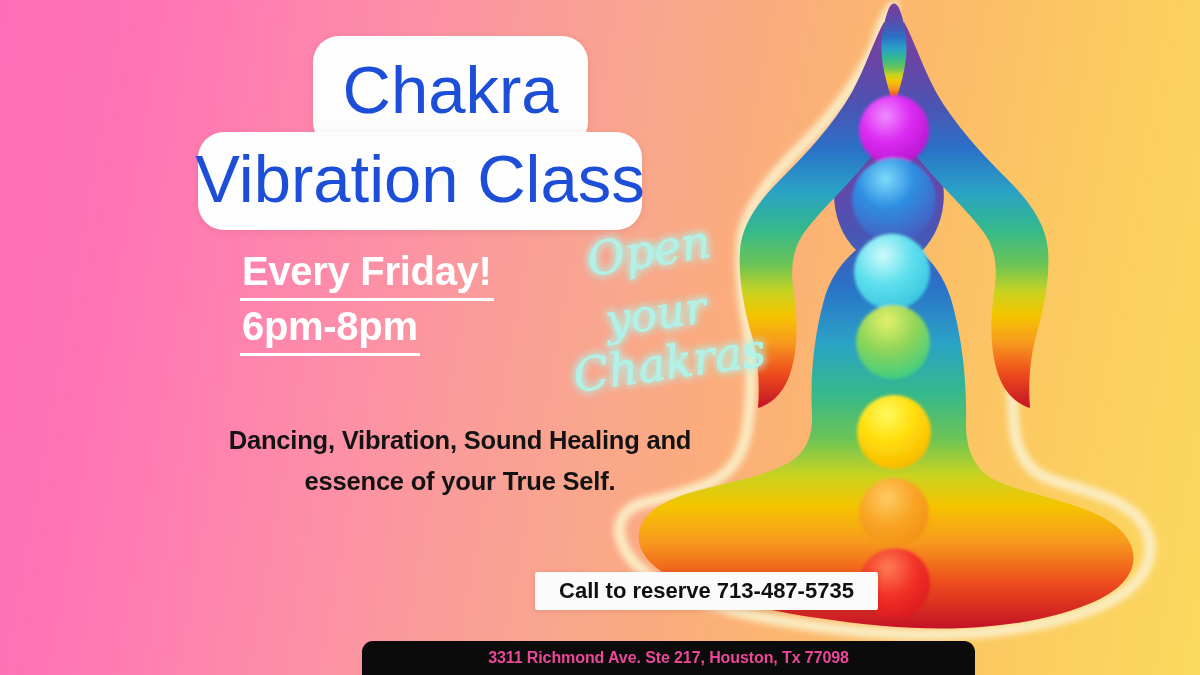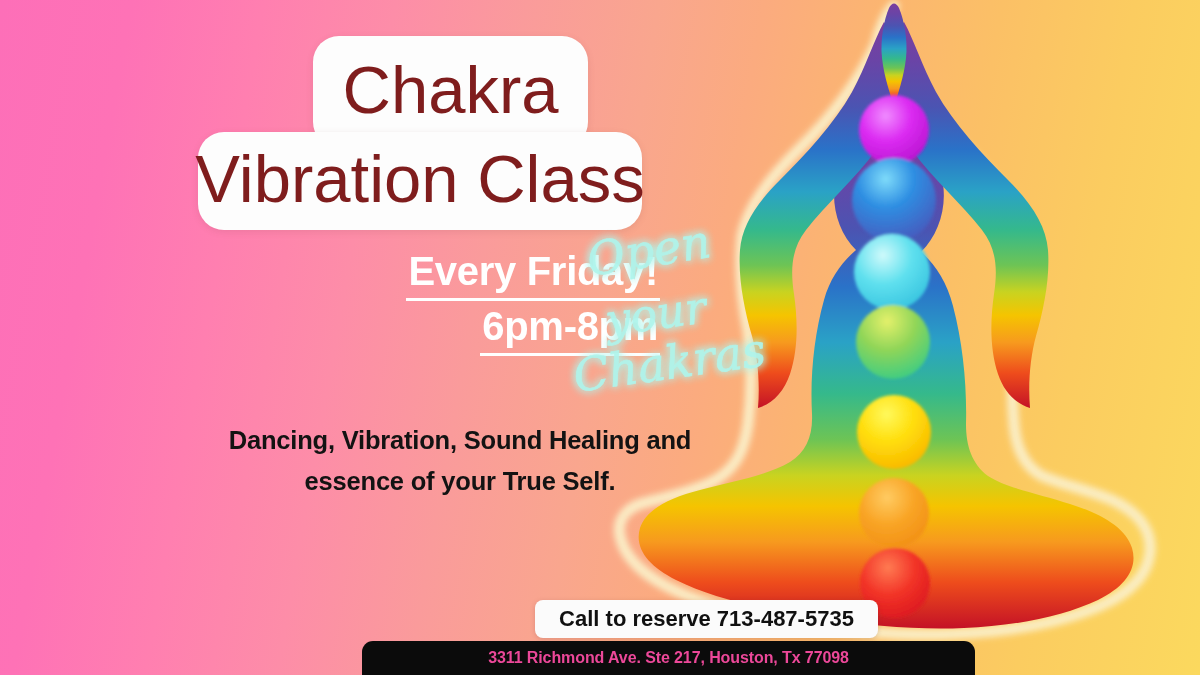--- a/index.html
+++ b/index.html
@@ -38,21 +38,21 @@
   #figure-svg { display: block; width: 1200px; height: 675px; }
 
   
   .title-wrap {
     position: absolute;
     left: 0; top: 0;
     width: 760px;
   }
   .title-box {
     background: #fdfdfd;
-    color: #7f1d1d;
+    color: #1d4ed8;
     font-weight: 400;
     line-height: 1;
     white-space: nowrap;
     box-shadow: 0 2px 7px rgba(120,60,60,0.13);
   }
   #title-line-1 {
     position: absolute;
     left: 313px; top: 36px;
     width: 275px; height: 112px;
     border-radius: 26px;
@@ -70,21 +70,21 @@
     display: flex; align-items: center; justify-content: center;
     padding-bottom: 6px;
     box-sizing: border-box;
   }
 
   
   #schedule {
     position: absolute;
     left: 240px; top: 246px;
     width: 420px;
-    text-align: right;
+    text-align: left;
     color: #ffffff;
     font-weight: bold;
     font-size: 40px;
     line-height: 1.27;
     letter-spacing: -0.3px;
   }
   #schedule .sched-line {
     display: inline-block;
     border-bottom: 3px solid #ffffff;
     padding: 0 2px 1px 2px;
@@ -110,24 +110,24 @@
     font-weight: bold;
     font-size: 25.5px;
     line-height: 1.62;
     letter-spacing: -0.2px;
   }
   #description .desc-row { display: block; }
 
   
   #phone-box {
     position: absolute;
-    left: 535px; top: 600px;
+    left: 535px; top: 572px;
     width: 343px; height: 38px;
     background: #fbfbfb;
-    border-radius: 8px;
+    border-radius: 2px;
     color: #101010;
     font-weight: bold;
     font-size: 22px;
     display: flex; align-items: center; justify-content: center;
     white-space: nowrap;
     box-shadow: 0 1px 5px rgba(100,40,40,0.18);
   }
   #address-bar {
     position: absolute;
     left: 362px; top: 641px;

